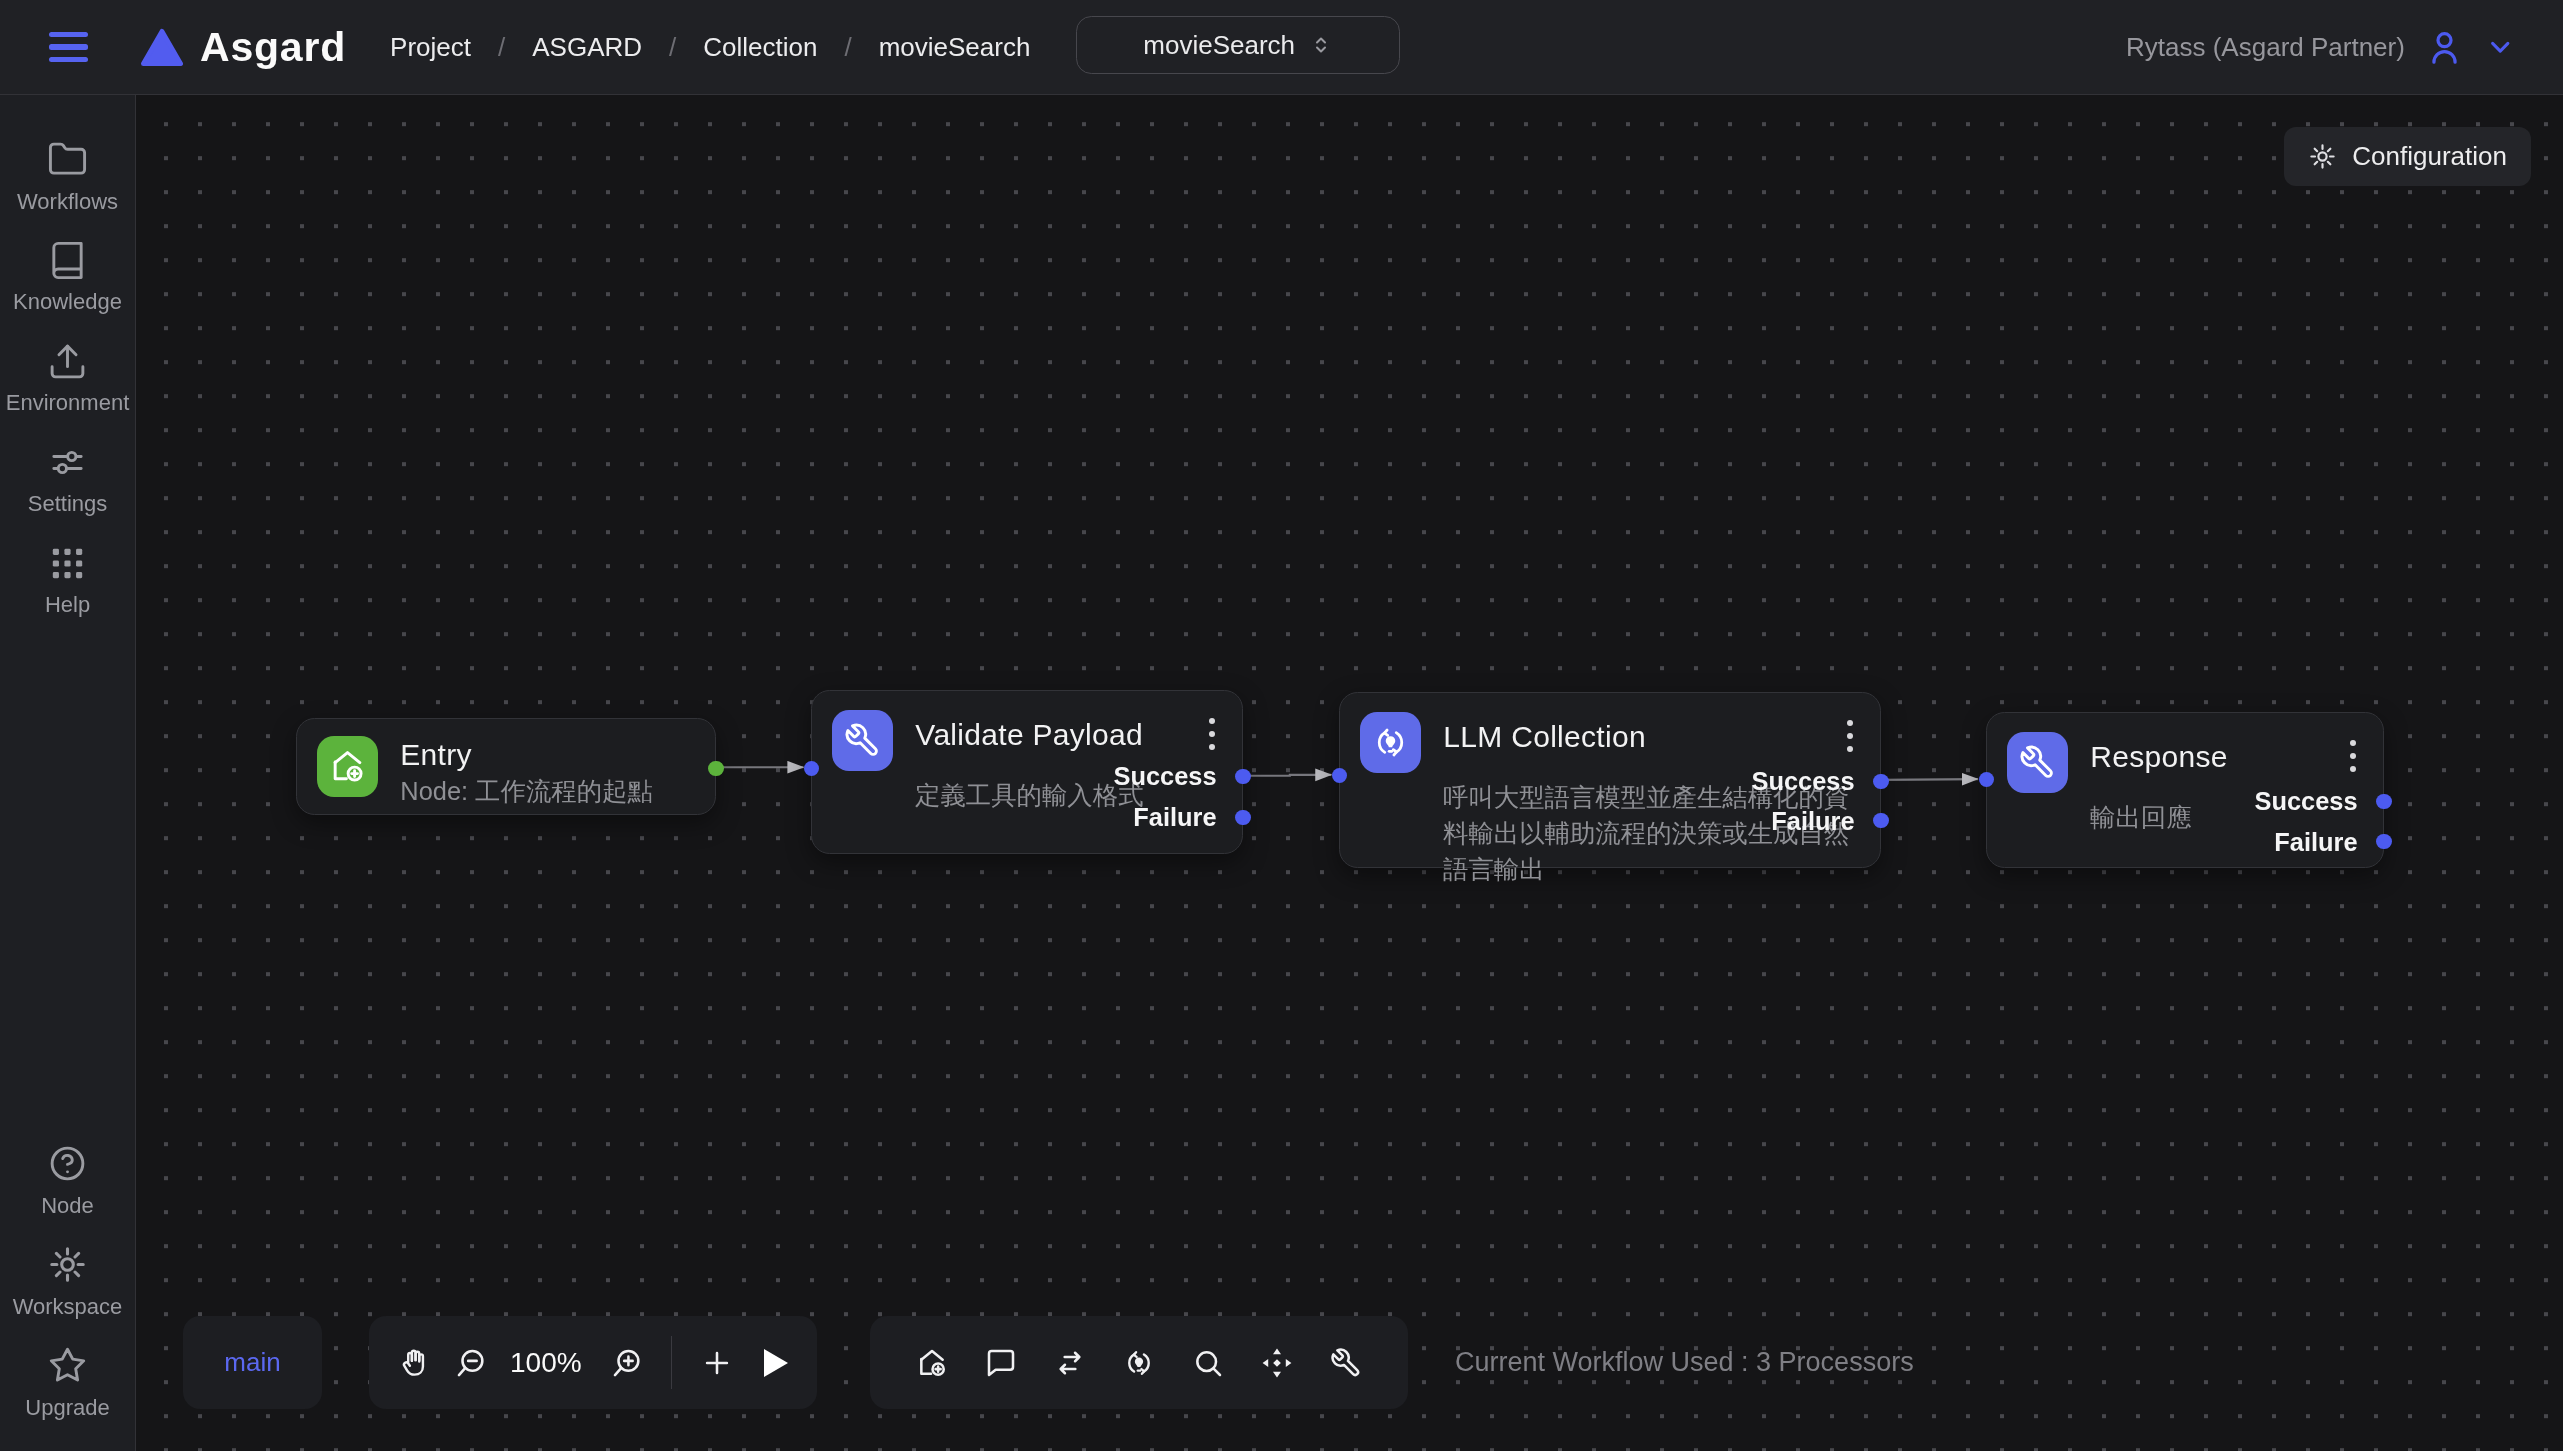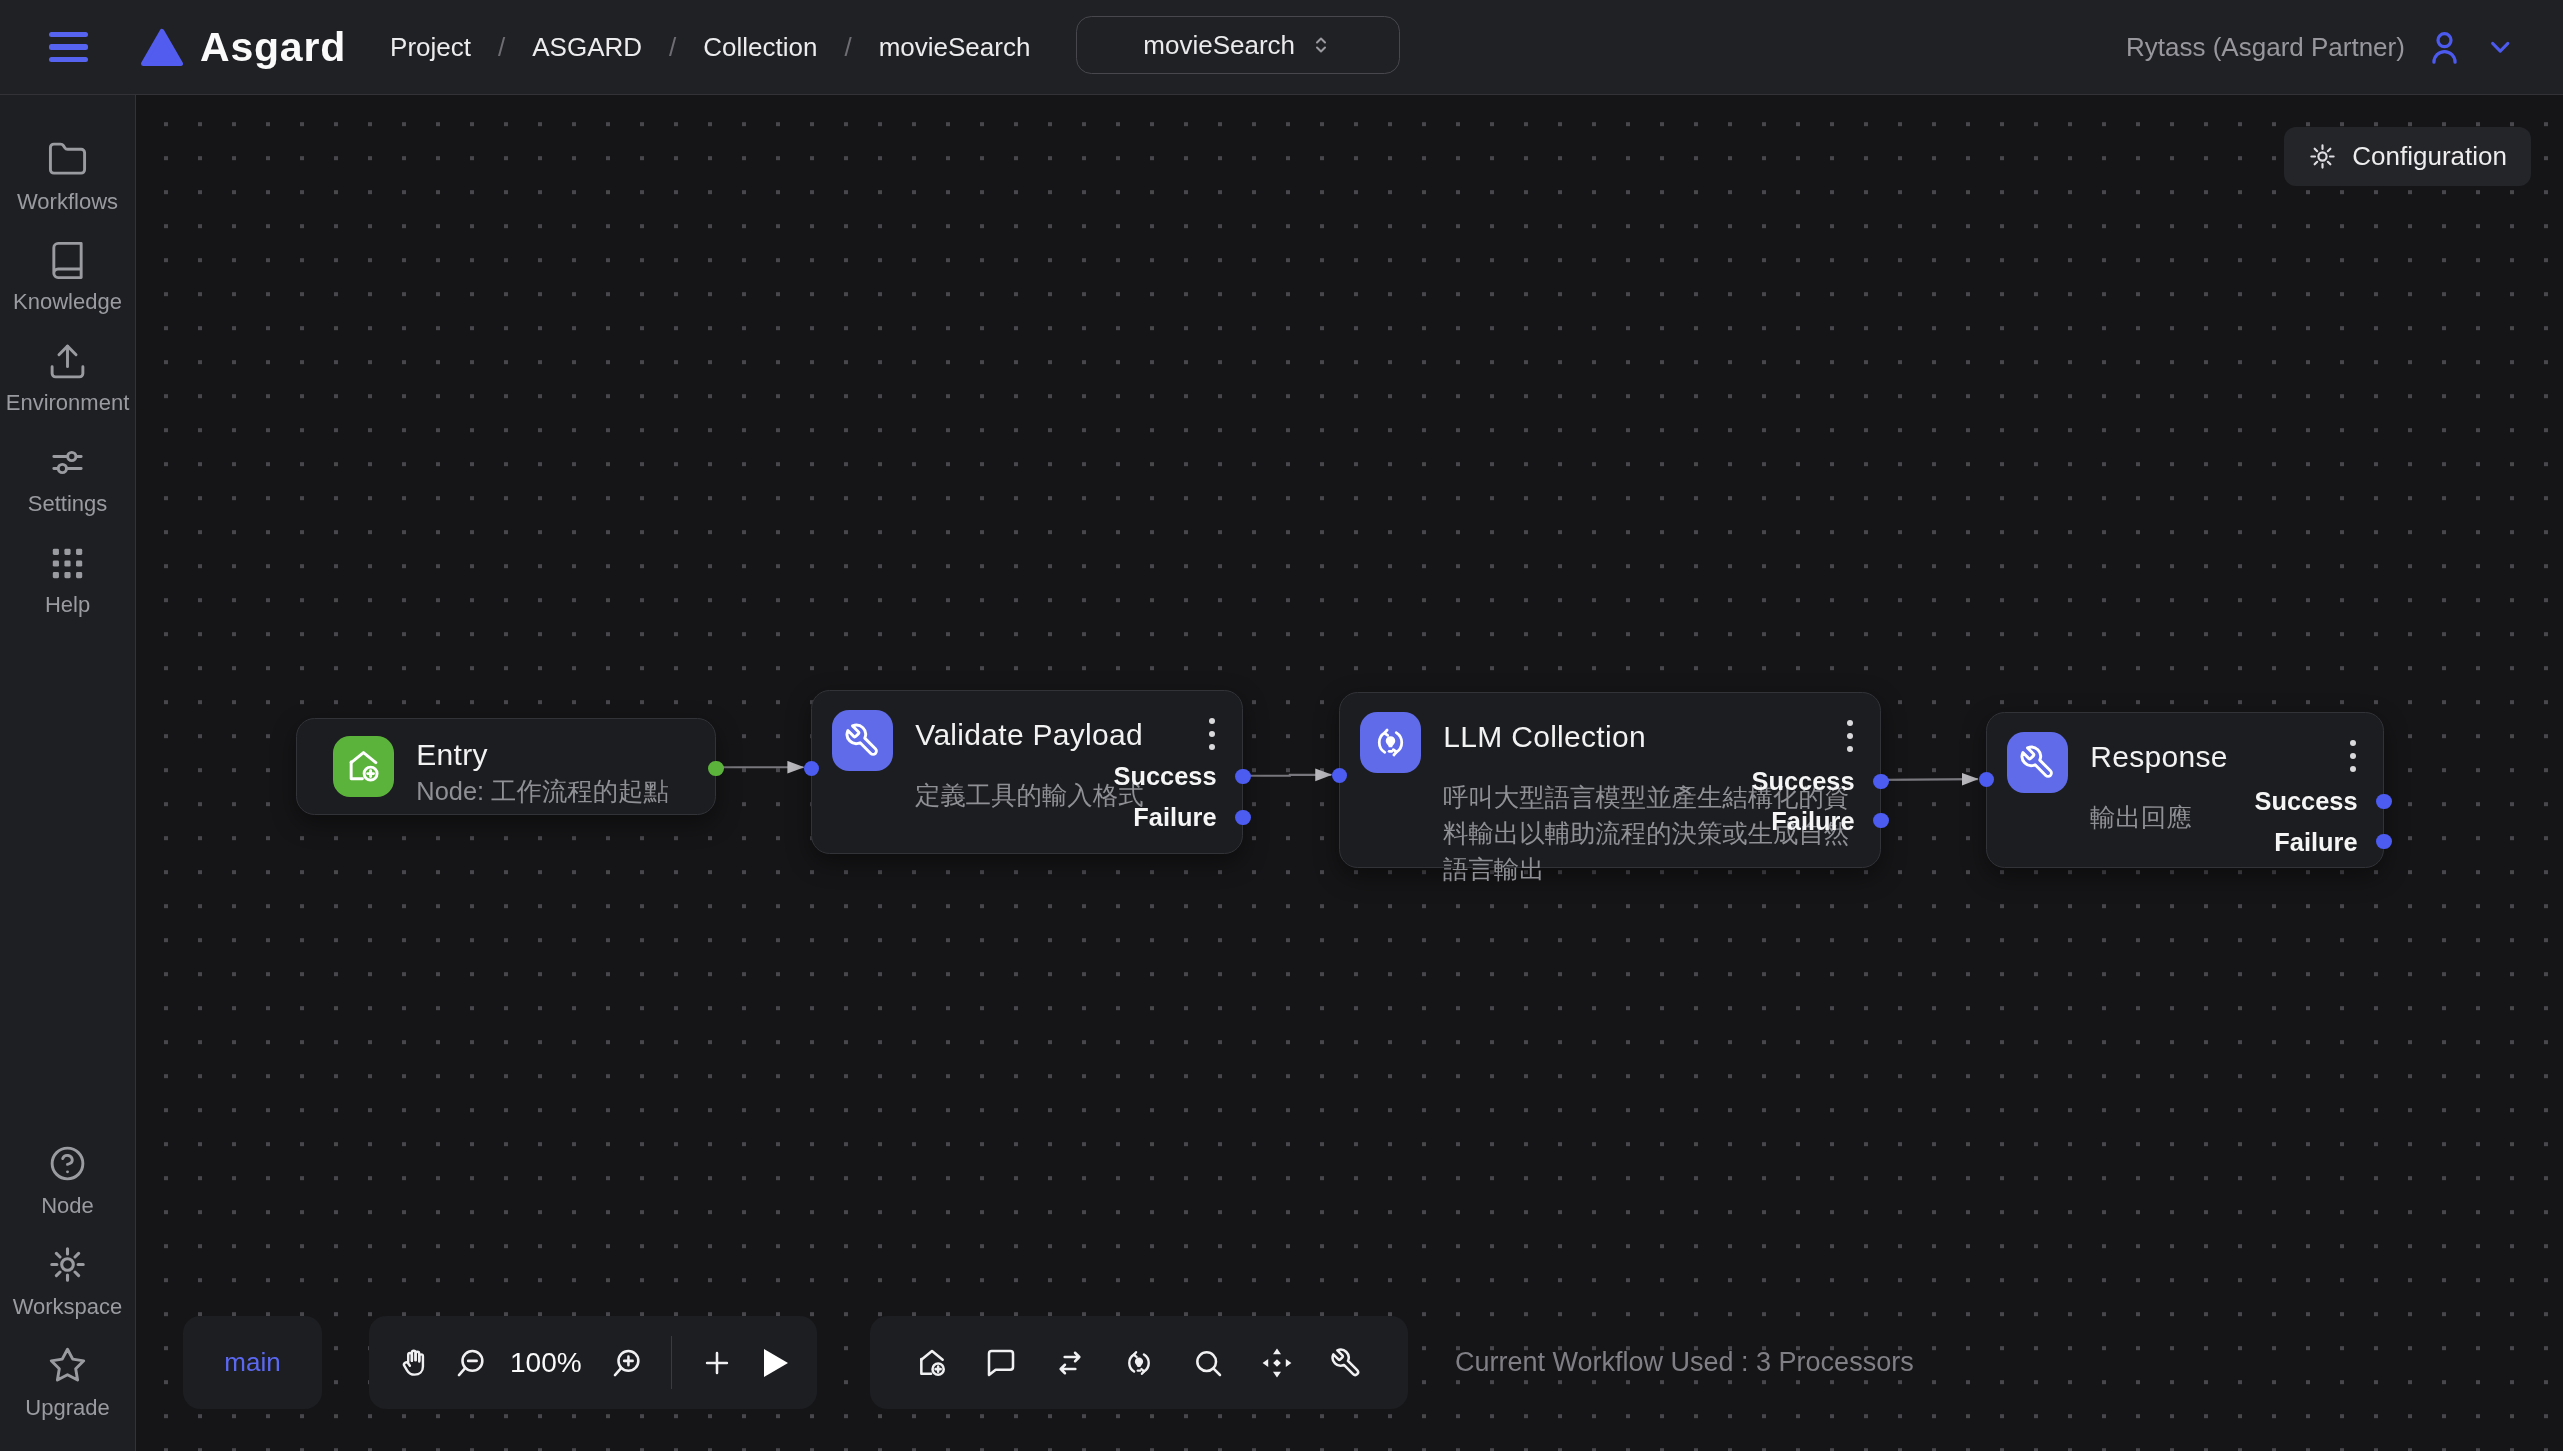--- a/index.html
+++ b/index.html
@@ -86,21 +86,21 @@
   .port { position:absolute; width:15.3px; height:15.3px; border-radius:50%; background:#4C5BF0; cursor:crosshair; }
   .port.green { background:#5CB33C; }
   .port.in { left:-8.5px; }
   .port.out { right:-8.5px; }
   .port-label {
     position:absolute; right:25.4px; font-size:25.4px; font-weight:700; color:#f5f5f6;
     line-height:30.5px; text-align:right;
   }
   
   .n-entry    { left:159px;  top:621px; width:420px; height:97px; }
-  .n-entry .node-head { padding-top:17px;margin-left:16px; }
+  .n-entry .node-head { padding-top:17px; }
   .n-entry .node-sub { margin:1.7px 0 0 0; }
   .n-validate { left:674px;  top:593px; width:432px; height:164px; }
   .n-llm      { left:1202px; top:595px; width:542px; height:176px; }
   .n-llm .node-sub { width:407px; }
   .n-response { left:1849px; top:615px; width:398px; height:156px; }
 
   
   .tb { position:absolute; bottom:42px; height:93px; background:#1d1e22; border-radius:17px;
         display:flex; align-items:center; }
   .tb-branch { left:46px; width:139px; justify-content:center; font-size:26px; color:#5B68F0; cursor:pointer; }

